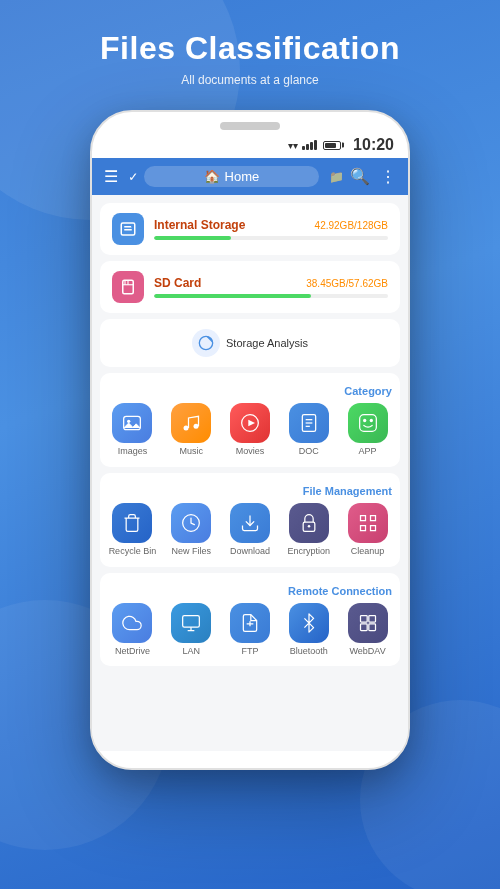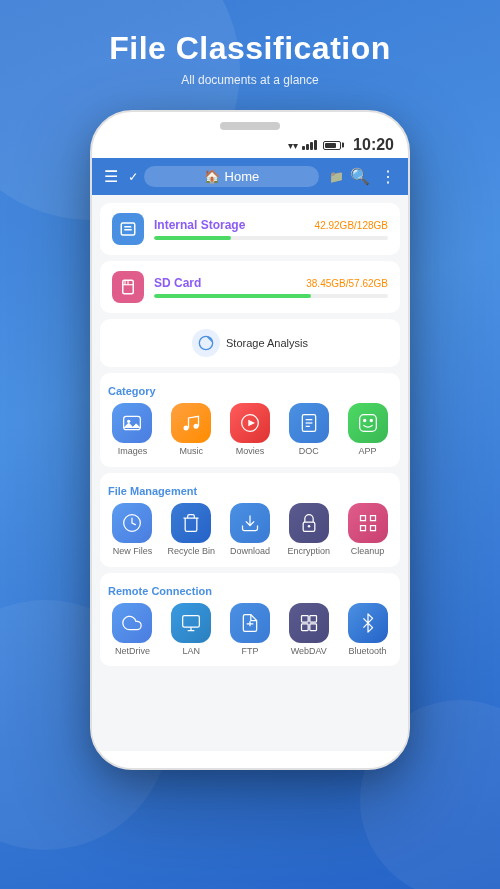--- a/index.html
+++ b/index.html
@@ -167,21 +167,21 @@
     .storage-icon {
       width: 32px; height: 32px;
       border-radius: 8px;
       display: flex; align-items: center; justify-content: center;
       font-size: 16px;
       flex-shrink: 0;
     }
     .storage-icon.internal { background: #4a90e2; }
     .storage-icon.sdcard { background: #e05c8a; }
     .storage-info { flex: 1; }
-    .storage-name { font-size: 12px; font-weight: 600; color: #8b5cf6; }
+    .storage-name { font-size: 12px; font-weight: 600; color: #c2410c; }
     .storage-size { font-size: 10px; color: #ff8c00; text-align: right; }
     .storage-top { display: flex; justify-content: space-between; align-items: center; margin-bottom: 4px; }
     .storage-bar {
       width: 100%; height: 4px;
       background: #eee;
       border-radius: 2px;
       overflow: hidden;
     }
     .storage-fill {
       height: 100%;
@@ -215,20 +215,21 @@
     .quick-btn-icon.file-cleanup { background: #e8f8e8; color: #4cd964; }
     .quick-btn-label { font-size: 11px; color: #333; font-weight: 500; }
 
     
     .section-label {
       font-size: 11px;
       color: #4a90e2;
       font-weight: 600;
       margin-bottom: 6px;
       margin-top: 4px;
+      text-align: right;
     }
 
     
     .icon-grid {
       display: flex;
       gap: 10px;
       justify-content: space-around;
       margin-bottom: 2px;
     }
     .icon-item {
@@ -279,21 +280,21 @@
     }
   </style>
 </head>
 <body>
 
 <div class="bg-circle-1"></div>
 <div class="bg-circle-2"></div>
 <div class="bg-circle-3"></div>
 
 <div class="header-text">
-  <h1>File Classification</h1>
+  <h1>Files Classification</h1>
   <p>All documents at a glance</p>
 </div>
 
 <div class="phone-wrap">
   <div class="phone-outer">
     <div class="phone-notch"></div>
 
     <div class="status-bar">
       <span style="font-size:10px; color:#333;">▾▾</span>
       <div class="signal-bars">
@@ -428,37 +429,37 @@
             </div>
             <span class="icon-label">APP</span>
           </div>
         </div>
       </div>
 
       <div class="section-block">
         <div class="section-label">File Management</div>
         <div class="icon-grid">
           <div class="icon-item">
-            <div class="icon-circle ic-newfiles">
-              <svg width="20" height="20" viewBox="0 0 24 24">
-                  <circle cx="12" cy="12" r="10" fill="none" stroke="white" stroke-width="1.5"></circle>
-                  <polyline points="12,6 12,12 16,14" stroke="white" stroke-width="1.5" fill="none" stroke-linecap="round"></polyline>
-                </svg>
-            </div>
-            <span class="icon-label">New Files</span>
-          </div>
-          <div class="icon-item">
             <div class="icon-circle ic-recycle">
               <svg width="20" height="20" viewBox="0 0 24 24">
                   <polyline points="3,6 5,6 21,6" stroke="white" stroke-width="1.5" fill="none"></polyline>
                   <path d="M19 6v14a2 2 0 0 1-2 2H7a2 2 0 0 1-2-2V6" stroke="white" stroke-width="1.5" fill="none"></path>
                   <path d="M8 6V4a2 2 0 0 1 2-2h4a2 2 0 0 1 2 2v2" stroke="white" stroke-width="1.5" fill="none"></path>
                 </svg>
             </div>
             <span class="icon-label">Recycle Bin</span>
+          </div>
+          <div class="icon-item">
+            <div class="icon-circle ic-newfiles">
+              <svg width="20" height="20" viewBox="0 0 24 24">
+                  <circle cx="12" cy="12" r="10" fill="none" stroke="white" stroke-width="1.5"></circle>
+                  <polyline points="12,6 12,12 16,14" stroke="white" stroke-width="1.5" fill="none" stroke-linecap="round"></polyline>
+                </svg>
+            </div>
+            <span class="icon-label">New Files</span>
           </div>
           <div class="icon-item">
             <div class="icon-circle ic-download">
               <svg width="20" height="20" viewBox="0 0 24 24">
                   <path d="M21 15v4a2 2 0 0 1-2 2H5a2 2 0 0 1-2-2v-4" stroke="white" stroke-width="1.5" fill="none"></path>
                   <polyline points="7 10 12 15 17 10" stroke="white" stroke-width="1.5" fill="none"></polyline>
                   <line x1="12" y1="15" x2="12" y2="3" stroke="white" stroke-width="1.5"></line>
                 </svg>
             </div>
             <span class="icon-label">Download</span>
@@ -513,36 +514,36 @@
               <svg width="20" height="20" viewBox="0 0 24 24">
                   <path d="M13 2H6a2 2 0 0 0-2 2v16a2 2 0 0 0 2 2h12a2 2 0 0 0 2-2V9z" fill="none" stroke="white" stroke-width="1.5"></path>
                   <polyline points="13,2 13,9 20,9" stroke="white" stroke-width="1.5" fill="none"></polyline>
                   <line x1="8" y1="13" x2="16" y2="13" stroke="white" stroke-width="1.5"></line>
                   <line x1="12" y1="10" x2="12" y2="16" stroke="white" stroke-width="1.5"></line>
                 </svg>
             </div>
             <span class="icon-label">FTP</span>
           </div>
           <div class="icon-item">
+            <div class="icon-circle ic-bluetooth">
+              <svg width="20" height="20" viewBox="0 0 24 24">
+                  <polyline points="6.5 6.5 17.5 17.5 12 23 12 1 17.5 6.5 6.5 17.5" stroke="white" stroke-width="1.5" fill="none" stroke-linejoin="round"></polyline>
+                </svg>
+            </div>
+            <span class="icon-label">Bluetooth</span>
+          </div>
+          <div class="icon-item">
             <div class="icon-circle ic-webdav">
               <svg width="20" height="20" viewBox="0 0 24 24">
                   <rect x="3" y="3" width="8" height="8" rx="1" fill="none" stroke="white" stroke-width="1.5"></rect>
                   <rect x="13" y="3" width="8" height="8" rx="1" fill="none" stroke="white" stroke-width="1.5"></rect>
                   <rect x="3" y="13" width="8" height="8" rx="1" fill="none" stroke="white" stroke-width="1.5"></rect>
                   <rect x="13" y="13" width="8" height="8" rx="1" fill="none" stroke="white" stroke-width="1.5"></rect>
                 </svg>
             </div>
             <span class="icon-label">WebDAV</span>
           </div>
-          <div class="icon-item">
-            <div class="icon-circle ic-bluetooth">
-              <svg width="20" height="20" viewBox="0 0 24 24">
-                  <polyline points="6.5 6.5 17.5 17.5 12 23 12 1 17.5 6.5 6.5 17.5" stroke="white" stroke-width="1.5" fill="none" stroke-linejoin="round"></polyline>
-                </svg>
-            </div>
-            <span class="icon-label">Bluetooth</span>
-          </div>
         </div>
       </div>
 
     </div>
   </div>
 </div>
 
 </body></html>

